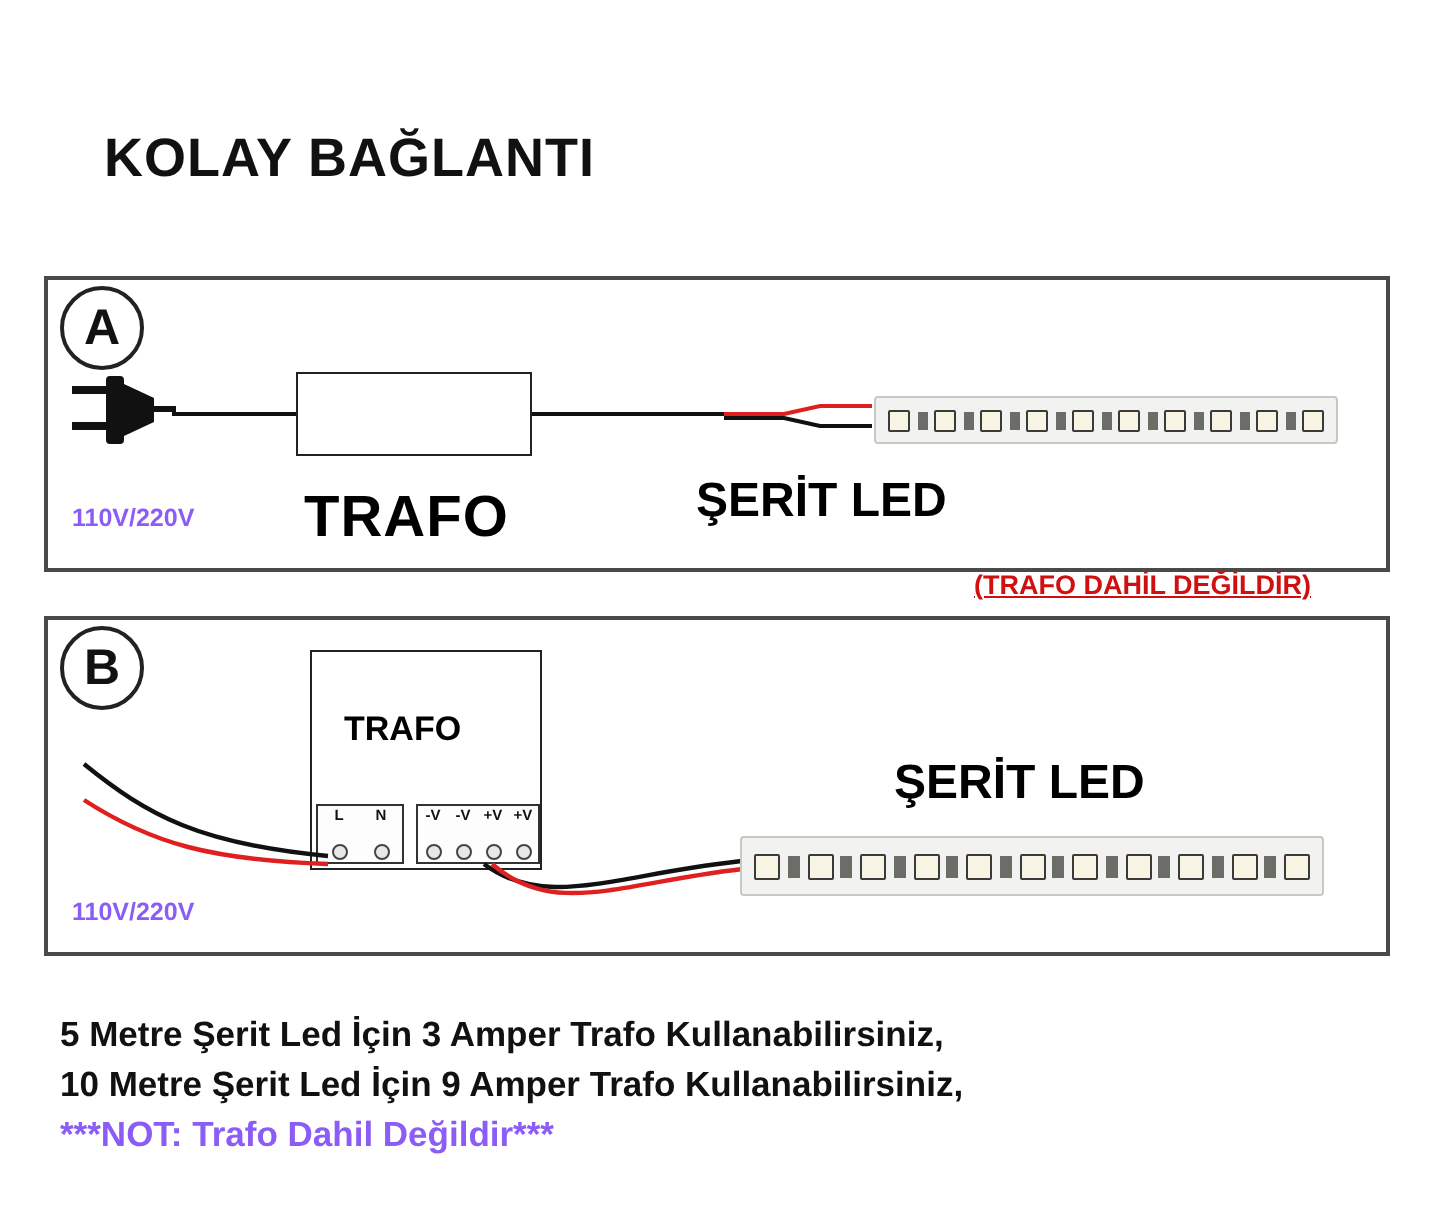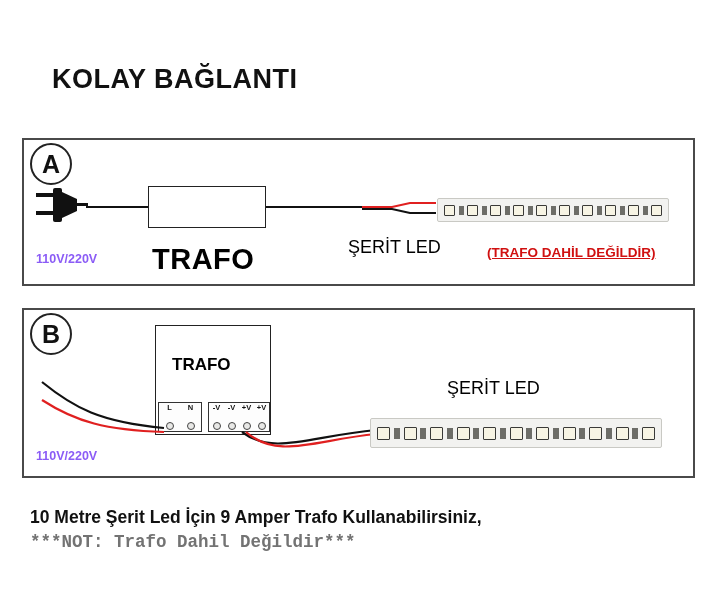--- a/index.html
+++ b/index.html
@@ -78,28 +78,29 @@
   .trafo-big {
     font-size: 29px;
     font-weight: bold;
     letter-spacing: 0.5px;
   }
   .trafo-small {
     font-size: 17px;
     font-weight: bold;
   }
   .strip-label {
-    font-size: 18px;
-    font-weight: normal;
+    font-size: 24px;
+    font-weight: bold;
   }
   .note-red {
     font-size: 13.5px;
     font-weight: bold;
     color: #d01010;
     text-decoration: underline;
+    margin-top: 40px;
   }
 
   
   .plug-wrap { position: absolute; }
   #plug-a { left: 36px; top: 186px; }
 
   
   #trafo-box-a {
     position: absolute;
     left: 148px;
@@ -233,23 +234,22 @@
     width: 660px;
   }
   .note-line {
     font-size: 17.5px;
     font-weight: bold;
     color: #111111;
     line-height: 1.42;
     white-space: nowrap;
   }
   .note-line.red {
-    color: #737373;
+    color: #8b5cf6;
     text-decoration: none;
-    font-family: Liberation Mono, monospace;
   }
 
   svg { display: block; }
 </style>
 </head>
 <body>
 
 <div class="page-title">KOLAY BAĞLANTI</div>
 
 <div class="panel" id="panel-a"></div>
@@ -368,15 +368,16 @@
     <span class="led-pad"></span>
     <span class="led-chip"></span>
     <span class="led-pad"></span>
     <span class="led-chip"></span>
     <span class="led-pad"></span>
     <span class="led-chip"></span>
   </div>
 </div>
 
 <div class="bottom-notes">
+  <div class="note-line">5 Metre Şerit Led İçin 3 Amper Trafo Kullanabilirsiniz,</div>
   <div class="note-line">10 Metre Şerit Led İçin 9 Amper Trafo Kullanabilirsiniz,</div>
   <div class="note-line red">***NOT: Trafo Dahil Değildir***</div>
 </div>
 
 </body></html>

